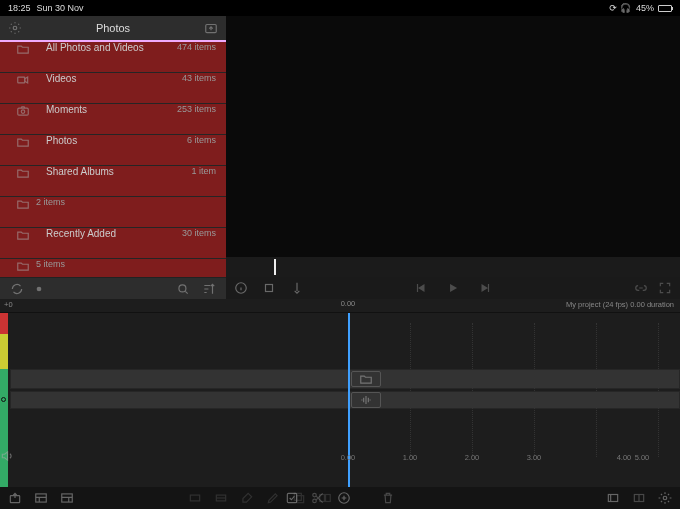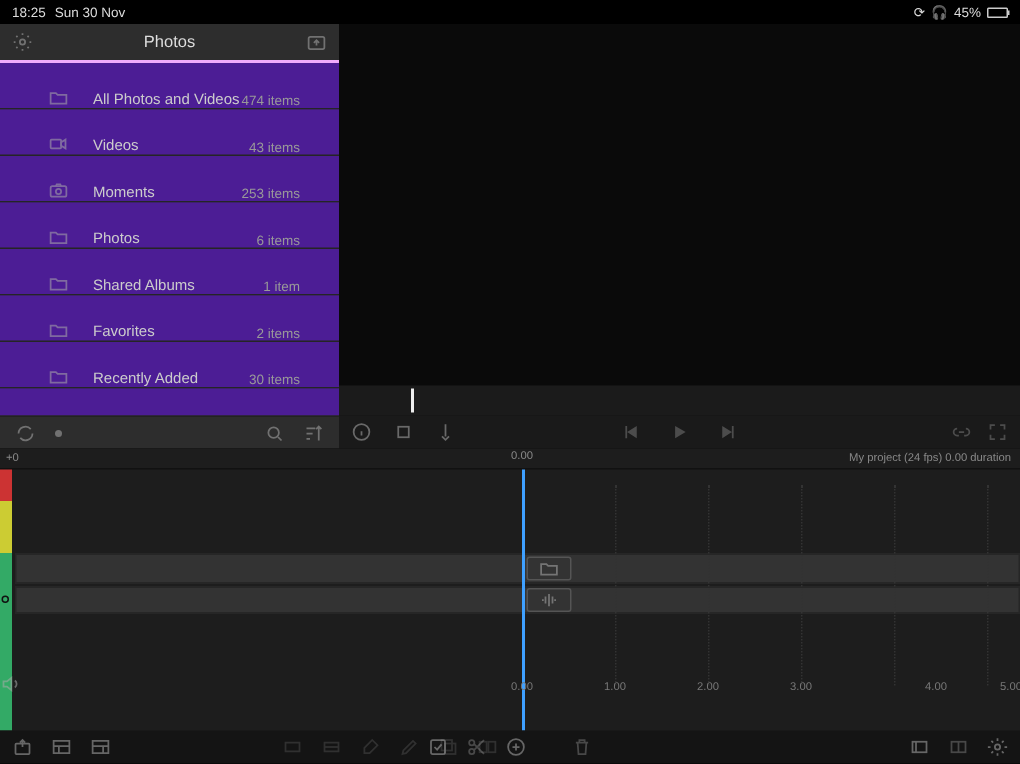--- a/index.html
+++ b/index.html
@@ -12,21 +12,21 @@
   .battery { display:inline-block; width:14px; height:7px; border:1px solid #ccc; border-radius:1px; position:relative;}
   .battery::after { content:""; position:absolute; right:-2px; top:1px; width:1px; height:3px; background:#ccc;}
   .battery .lvl { height:100%; width:45%; background:#ccc; }
   
   .upper { display:flex; height: 283px; }
   .sidebar { width: 226px; background:#2d2d2d; display:flex; flex-direction:column; }
   .side-head { height: 26px; display:flex; align-items:center; justify-content:center; position:relative; font-size:11px; color:#ddd; border-bottom:2px solid #f0abfc; }
   .side-head .gear { position:absolute; left:8px; top:5px; }
   .side-head .import { position:absolute; right:8px; top:5px; }
   .side-list { flex:1; overflow:hidden; }
-  .row { height: 31px; display:flex; align-items:flex-end; border-bottom:1px solid #252525; padding:0 26px; font-size:10px; color:#ccc; background:#4c1d95; cursor:pointer;}
+  .row { height: 31px; display:flex; align-items:flex-start; border-bottom:1px solid #252525; padding:0 10px; font-size:10px; color:#ccc; background:#7f1d1d; cursor:pointer;}
   .row .ricon { width:26px; display:flex; justify-content:center; }
   .row .rlabel { flex:1; padding-left:10px; }
   .row .rcount { font-size:9px; color:#999; }
   .side-foot { height:22px; display:flex; align-items:center; justify-content:flex-end; gap:12px; padding:0 10px; border-top:1px solid #222;}
   .side-foot .fl { margin-right:auto; display:flex; gap:8px; }
   .preview { flex:1; background:#101010; position:relative; display:flex; flex-direction:column;}
   .preview-canvas { flex:1; background:#0a0a0a; }
   .preview-strip { height:20px; background:#1b1b1b; position:relative; }
   .preview-strip .pmark { position:absolute; left:48px; top:2px; width:2px; height:16px; background:#eee; }
   .preview-ctrl { height:22px; background:#1a1a1a; display:flex; align-items:center; padding:0 8px; gap:14px;}
@@ -137,21 +137,20 @@
             </span>
           <span class="rlabel">Shared Albums</span>
           <span class="rcount">1 item</span>
         </div>
         <div class="row">
           <span class="ricon ic">
               <svg viewBox="0 0 24 24" fill="none" stroke="currentColor" stroke-width="2">
                 <path d="M3 7h6l2 2h10v10H3z"></path>
               </svg>
             </span>
-          <span class="rlabel">Favorites</span>
           <span class="rcount">2 items</span>
         </div>
         <div class="row">
           <span class="ricon ic">
               <svg viewBox="0 0 24 24" fill="none" stroke="currentColor" stroke-width="2">
                 <path d="M3 7h6l2 2h10v10H3z"></path>
               </svg>
             </span>
           <span class="rlabel">Recently Added</span>
           <span class="rcount">30 items</span>
@@ -249,21 +248,21 @@
           </div>
         </div>
         <div class="playhead-line" style="left:338px"></div>
       </div>
       <div class="ruler">
         <span class="rt" style="left:338px">0.00</span>
         <span class="rt" style="left:400px">1.00</span>
         <span class="rt" style="left:462px">2.00</span>
         <span class="rt" style="left:524px">3.00</span>
         <span class="rt" style="left:614px">4.00</span>
-        <span class="rt" style="left:664px">5.00</span>
+        <span class="rt" style="left:632px">5.00</span>
         <span class="rline" style="left:400px"></span>
         <span class="rline" style="left:462px"></span>
         <span class="rline" style="left:524px"></span>
         <span class="rline" style="left:586px"></span>
         <span class="rline" style="left:648px"></span>
       </div>
       <span class="ic spk"><svg viewBox="0 0 24 24" fill="none" stroke="currentColor" stroke-width="2">
             <path d="M4 9v6h4l5 4V5L8 9H4zM17 8a5 5 0 0 1 0 8"></path>
           </svg></span>
     </div>

